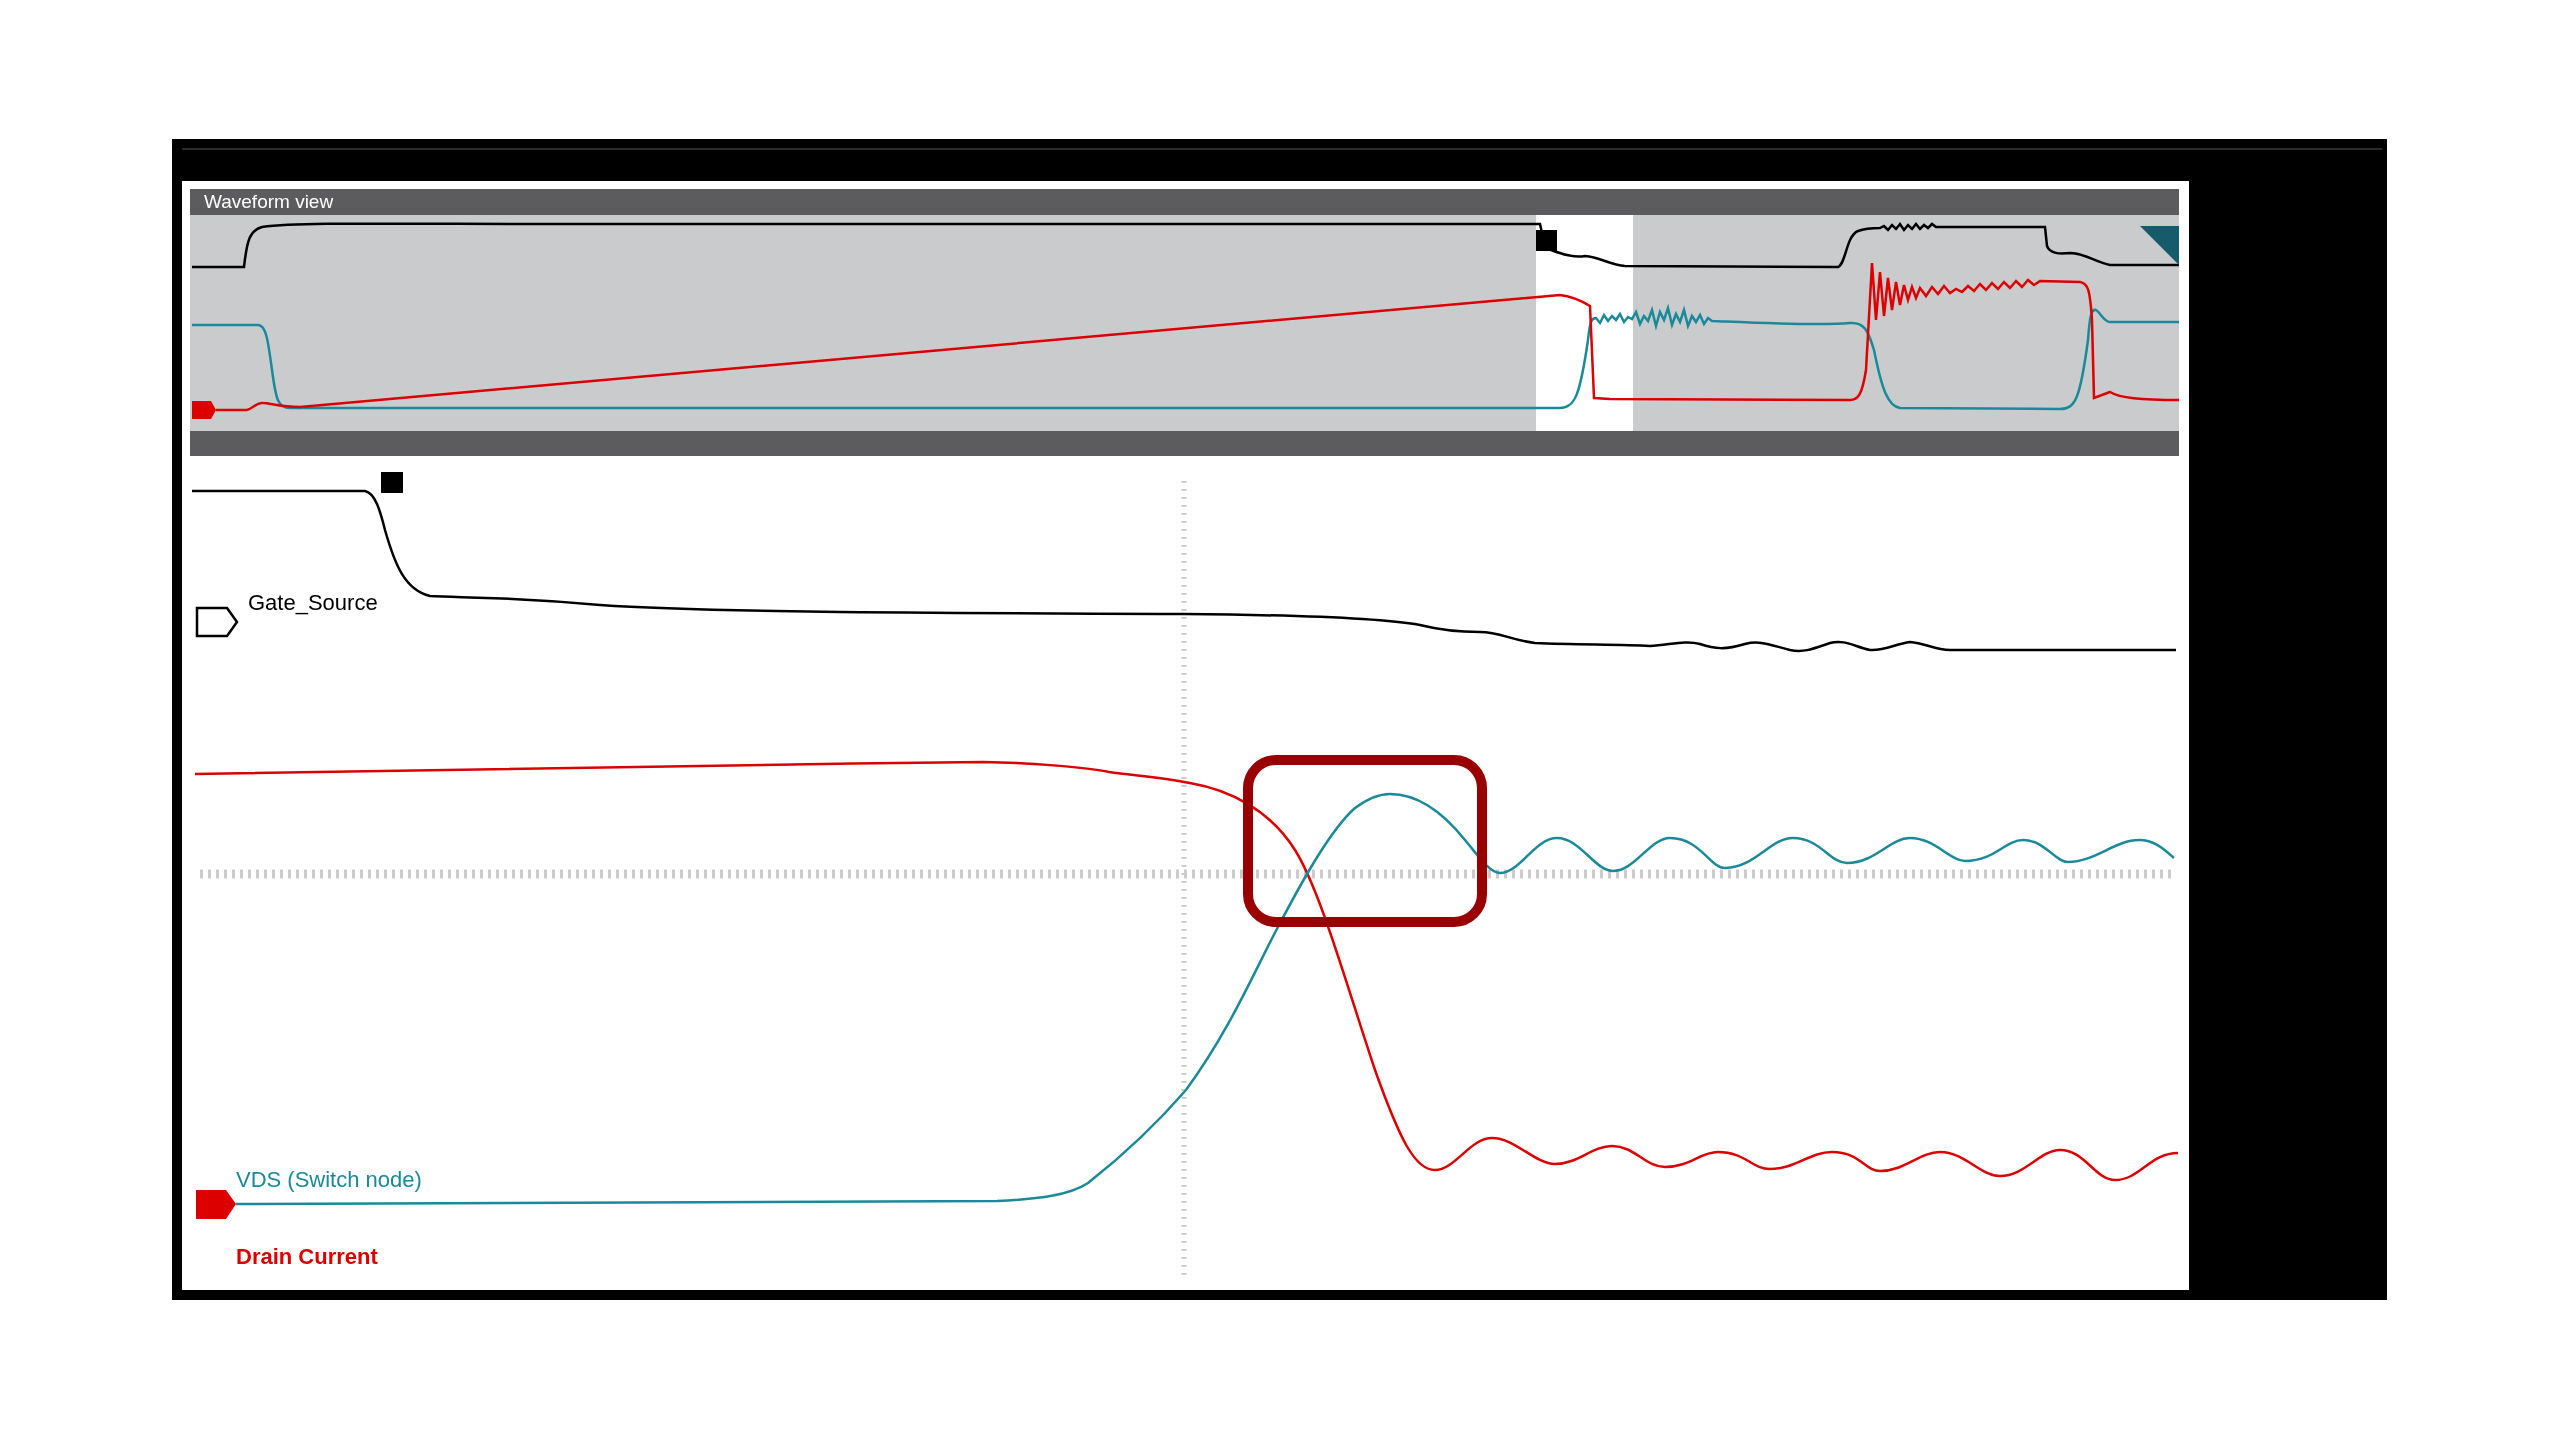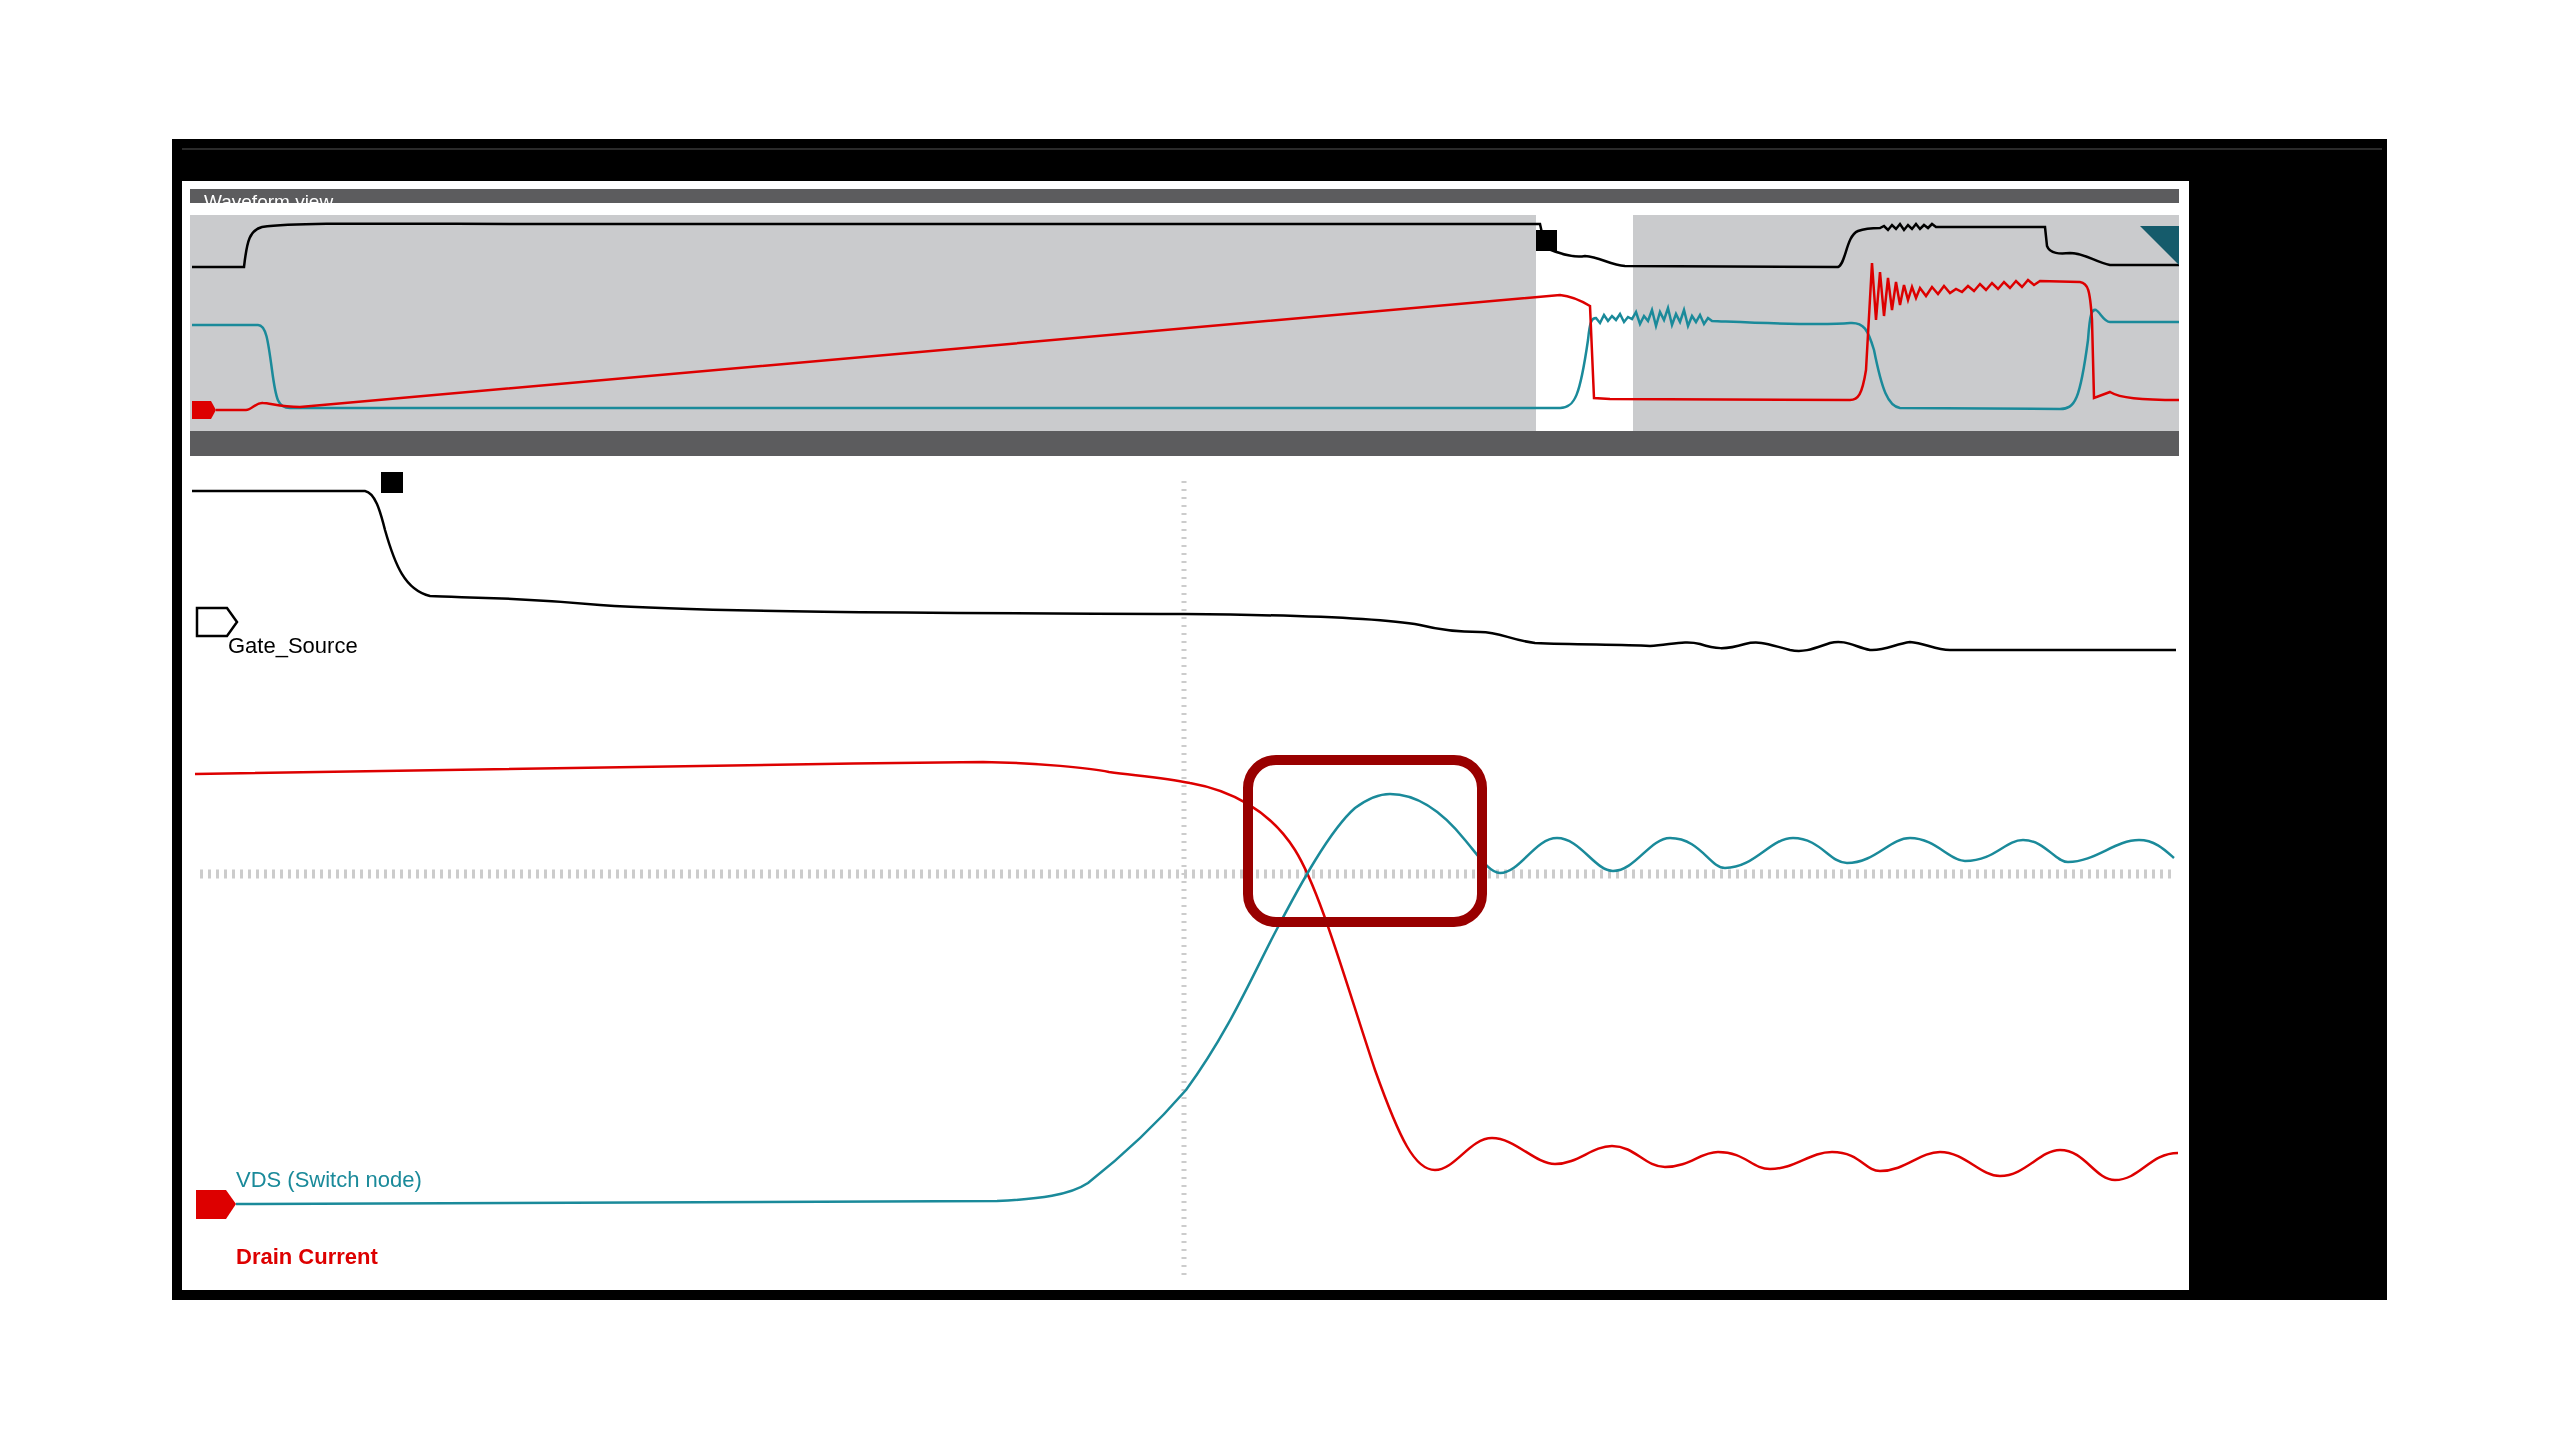--- a/index.html
+++ b/index.html
@@ -1,28 +1,28 @@
 <!DOCTYPE html>
 <html><head>
 <meta charset="utf-8">
 <style>
   html, body { margin: 0; padding: 0; background: #ffffff; }
   body { width: 2560px; height: 1440px; position: relative; overflow: hidden;
          font-family: "Liberation Sans", sans-serif; }
   .frame { position: absolute; left: 172px; top: 139px; width: 2215px; height: 1161px; background: #000000; }
   .frame-line { position: absolute; left: 182px; top: 148px; width: 2200px; height: 2px; background: #2a2a2a; }
   .panel { position: absolute; left: 182px; top: 181px; width: 2007px; height: 1109px; background: #ffffff; }
-  .header { position: absolute; left: 190px; top: 189px; width: 1989px; height: 14px; background: #5c5c5e; }
+  .header { position: absolute; left: 190px; top: 189px; width: 1989px; height: 32px; background: #5c5c5e; }
   .header-title { position: absolute; left: 14px; top: 2px; font-size: 19px; color: #ffffff; line-height: 22px; white-space: nowrap; }
   .overview { position: absolute; left: 190px; top: 215px; width: 1989px; height: 216px; background: #cacbcd; }
   .overview-window { position: absolute; left: 1346px; top: 0; width: 97px; height: 216px; background: #ffffff; }
   .footer-bar { position: absolute; left: 190px; top: 431px; width: 1989px; height: 25px; background: #5c5c5e; }
   svg.plot { position: absolute; left: 0; top: 0; width: 2560px; height: 1440px; }
   .label { position: absolute; font-size: 22px; white-space: nowrap; line-height: 24px; }
-  .label-gate { left: 228px; top: 591px; color: #000000; margin-top: 43px; }
+  .label-gate { left: 248px; top: 591px; color: #000000; }
   .label-vds { left: 236px; top: 1168px; text-align: center; }
   .label-drain { left: 236px; top: 1245px; }
 </style>
 </head>
 <body>
 
 <div class="frame"></div>
 <div class="frame-line"></div>
 <div class="panel"></div>
 

